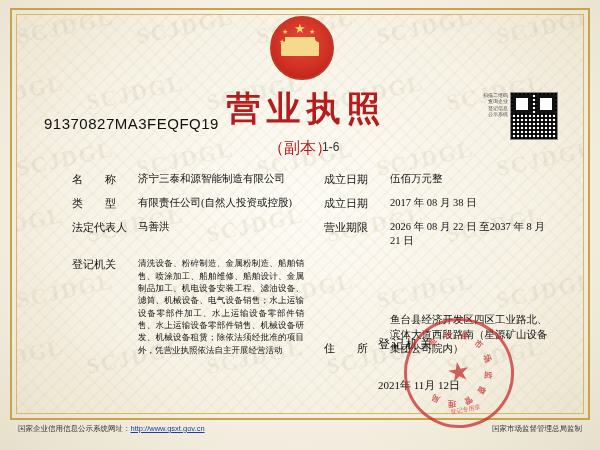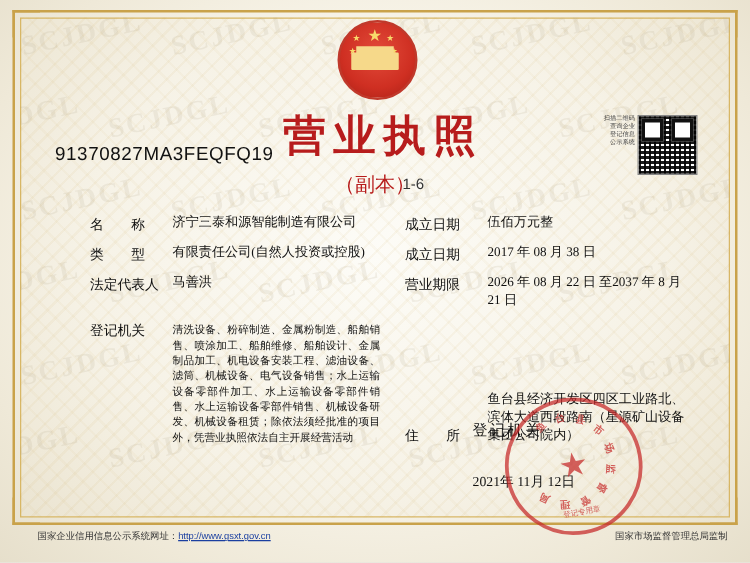--- a/index.html
+++ b/index.html
@@ -140,21 +140,21 @@
   .seal .ring-text span{
     position:absolute;left:50%;top:50%;font-size:8px;color:#c62828;font-weight:bold;
     transform-origin:0 0;
   }
   .seal .bottom-no{
     position:absolute;left:50%;bottom:10px;transform:translateX(-50%);
     font-size:6px;color:#c62828;white-space:nowrap;
   }
   
   .footer{
-    position:absolute;left:12px;right:0;bottom:6px;height:24px;font-size:7.5px;color:#333;padding-left:30px;
+    position:absolute;left:0;right:0;bottom:6px;height:24px;font-size:7.5px;color:#333;padding-left:30px;
   }
   .f-left{position:absolute;left:18px;top:4px;}
   .f-left a{color:#1a3fa0;text-decoration:underline;}
   .f-center{position:absolute;left:50%;transform:translateX(-50%);top:0;text-align:center;line-height:1.5;}
   .f-right{position:absolute;right:18px;top:4px;}
   .corner{
     position:absolute;width:20px;height:20px;border:2px solid #c9a24a;
   }
   .c-tl{left:10px;top:8px;border-right:none;border-bottom:none;}
   .c-tr{right:10px;top:8px;border-left:none;border-bottom:none;}

